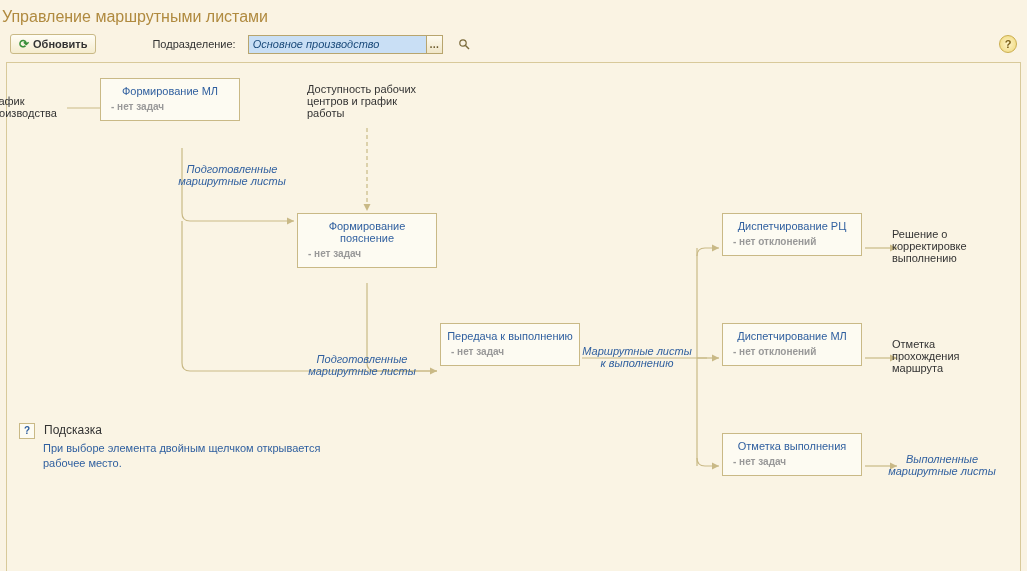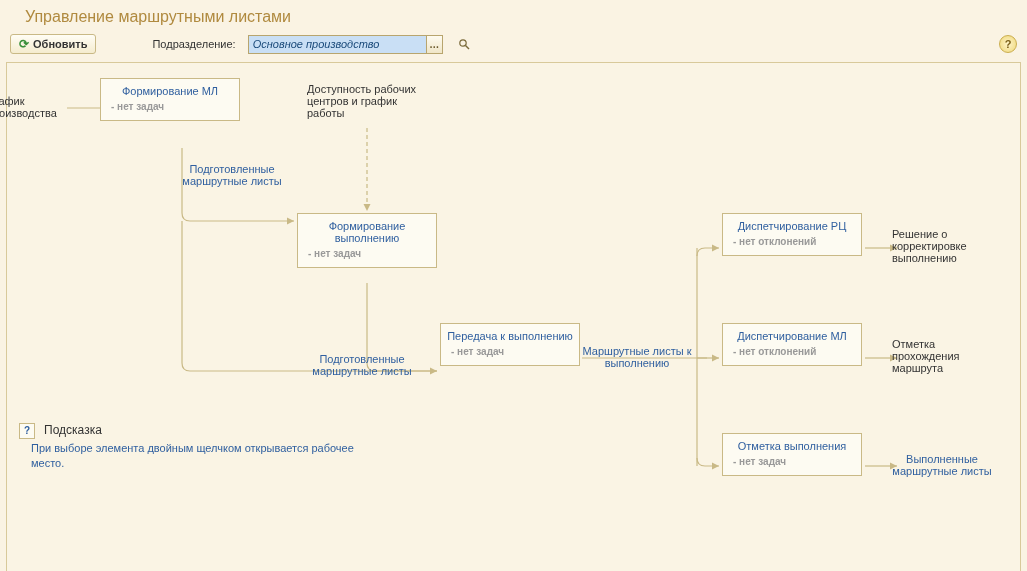--- a/index.html
+++ b/index.html
@@ -6,21 +6,21 @@
   body {
     margin: 0;
     font-family: Arial, sans-serif;
     font-size: 11px;
     background: #FAF3E3;
     color: #333;
   }
   .header-title {
     font-size: 16px;
     color: #B08A3F;
-    padding: 8px 10px 4px 25px;
+    padding: 8px 10px 4px 2px;
     font-weight: normal;
   }
   .toolbar {
     display: flex;
     align-items: center;
     padding: 4px 10px 8px 10px;
     gap: 12px;
   }
   .refresh-btn {
     display: inline-flex;
@@ -103,20 +103,21 @@
   }
   .node-title { color:#2F5F9F; font-size:11px; margin-bottom:4px; }
   .node-sub { color:#999; font-size:10px; text-align:left; padding-left:4px;font-weight:bold;}
   .flow-label {
     position:absolute;
     color:#2F5F9F;
     font-size:11px;
     text-align:center;
     width:130px;
     pointer-events:none;
+    font-style:italic;
   }
   .result-label {
     position:absolute;
     color:#333;
     font-size:11px;
     width:110px;
     pointer-events:none;
   }
   svg.arrows { position:absolute; left:0; top:0; width:100%; height:100%; pointer-events:none;}
   .hint-box {
@@ -124,21 +125,21 @@
     left:12px; top:360px;
     width:340px;
   }
   .hint-q {
     display:inline-block;width:16px;height:16px;
     border:1px solid #C9B986;background:#FDFBF2;
     text-align:center;line-height:14px;color:#2F5F9F;font-weight:bold;
     font-size:10px;margin-right:6px;vertical-align:top;
   }
   .hint-title { color:#333; font-size:12px; display:inline-block; margin-bottom:4px;}
-  .hint-text { color:#2F5F9F; font-size:11px; margin-left:12px; line-height:1.35;}
+  .hint-text { color:#2F5F9F; font-size:11px; margin-left:24px; line-height:1.35;}
 </style>
 </head>
 <body>
 
 <div class="header-title">Управление маршрутными листами</div>
 
 <div class="toolbar">
   <button class="refresh-btn">
     <span class="refresh-icon">⟳</span>
     <span>Обновить</span>
@@ -198,21 +199,21 @@
   <div class="node" style="left:93px;top:15px">
     <div class="node-title">Формирование МЛ</div>
     <div class="node-sub">- нет задач</div>
   </div>
 
   <div class="result-label" style="left:300px;top:20px;width:130px">Доступность рабочих центров и график работы</div>
 
   <div class="flow-label" style="left:160px;top:100px">Подготовленные маршрутные листы</div>
 
   <div class="node" style="left:290px;top:150px">
-    <div class="node-title">Формирование выполнению</div>
+    <div class="node-title">Формирование пояснение</div>
     <div class="node-sub">- нет задач</div>
   </div>
 
   <div class="flow-label" style="left:290px;top:290px">Подготовленные маршрутные листы</div>
 
   <div class="node" style="left:433px;top:260px">
     <div class="node-title">Передача к выполнению</div>
     <div class="node-sub">- нет задач</div>
   </div>
 

